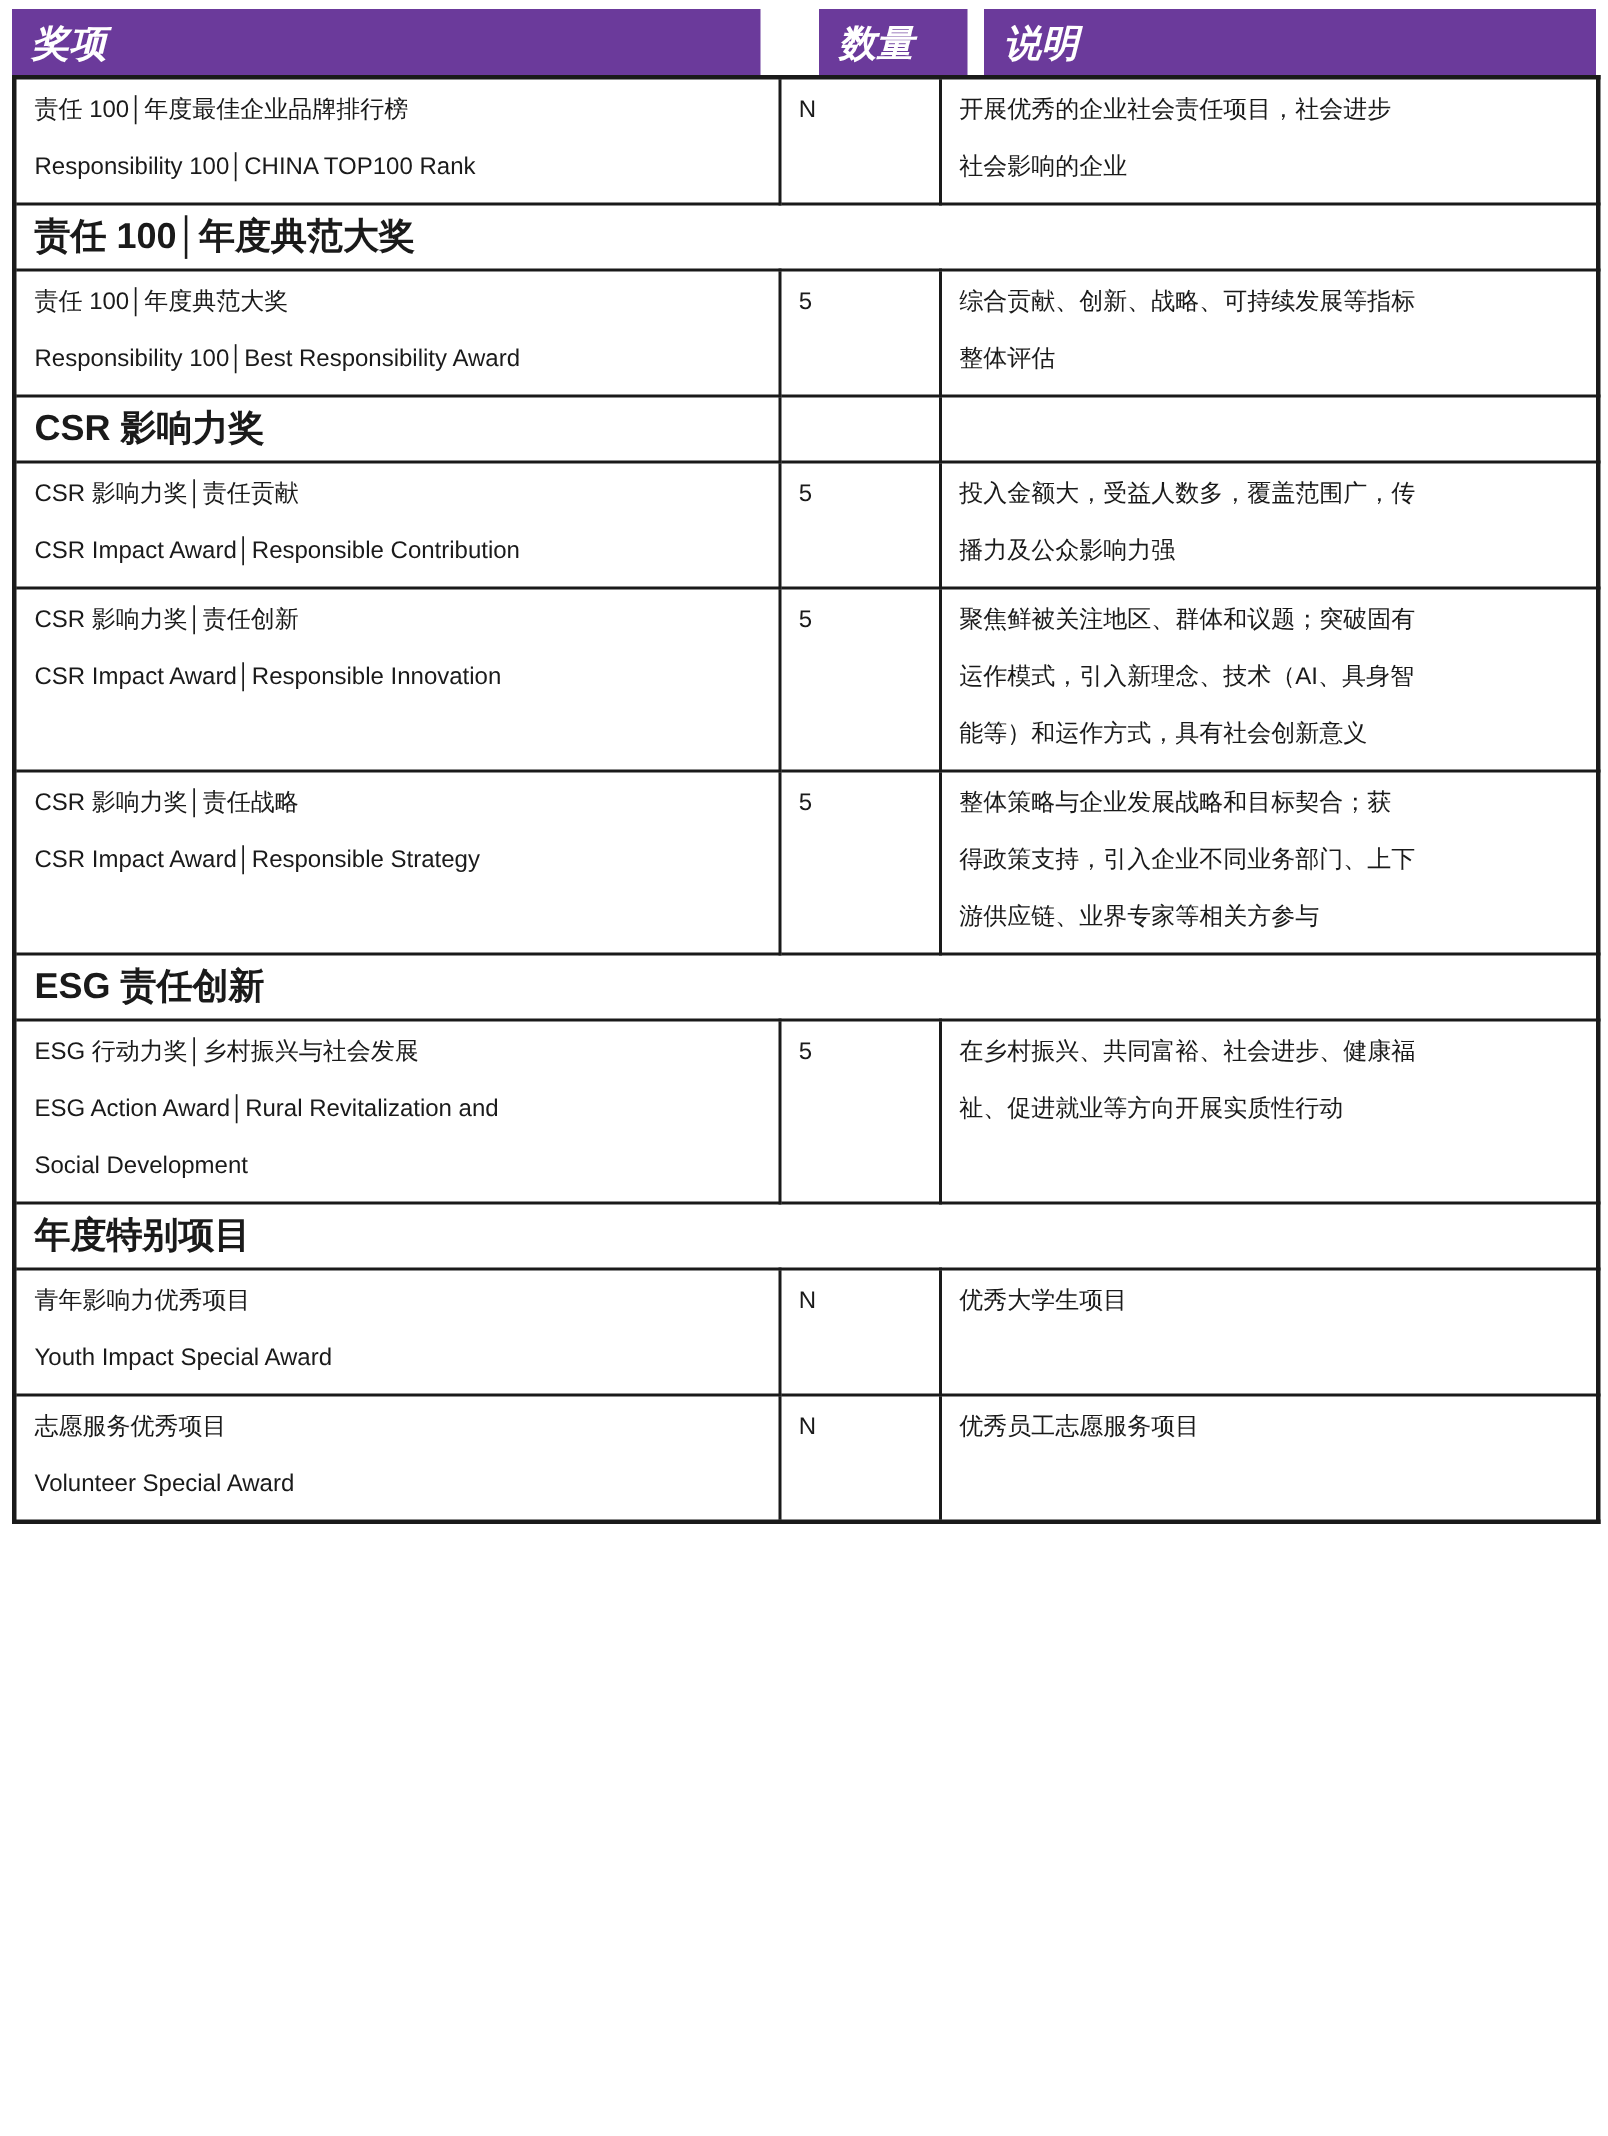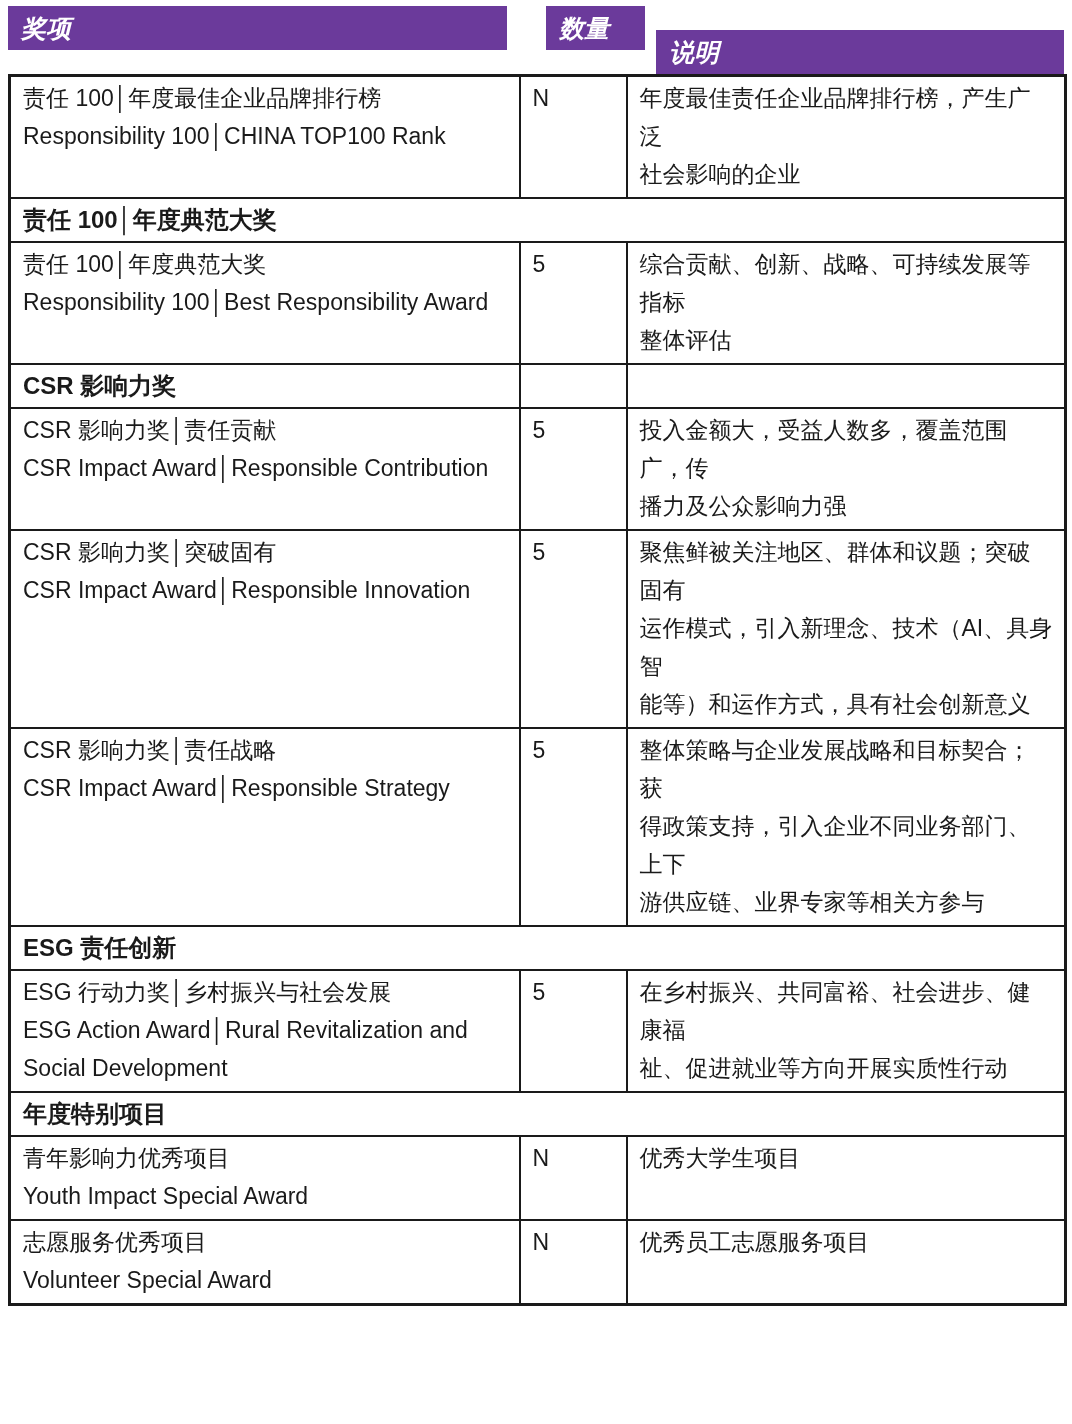--- a/index.html
+++ b/index.html
@@ -26,32 +26,32 @@
     font-size:25px;
     height:44px;
     display:flex;
     align-items:center;
     padding-left:13px;
     box-sizing:border-box;
     font-style:italic;
   }
   .hc1{width:499px;margin-right:11px;}
   .hc2{width:99px;margin-right:11px;margin-left:28px;}
-  .hc3{flex:1;margin-top:24px;}
+  .hc3{flex:1;}
   table.award-table{
     border-collapse:collapse;
     table-layout:fixed;
     width:1056px;
     margin:0 8px;
     border:3px solid var(--border);
   }
   .award-table td{
     border:2px solid var(--border);
     vertical-align:top;
-    font-size:23px;
+    font-size:16px;
     line-height:38px;
     padding:2px 11px 4px 12px;
     white-space:pre-line;
     overflow:hidden;
     box-sizing:border-box;
   }
   .award-table td.section{
     font-weight:bold;
     font-size:24px;
     padding-top:2px;
@@ -74,21 +74,21 @@
   <colgroup>
       <col style="width:510px">
       <col style="width:107px">
       <col style="width:439px">
     </colgroup>
   <tbody>
     <tr>
       <td class="award">责任 100│年度最佳企业品牌排行榜
 Responsibility 100│CHINA TOP100 Rank</td>
       <td class="qty">N</td>
-      <td class="desc">年度最佳责任企业品牌排行榜，产生广泛
+      <td class="desc">开展优秀的企业社会责任项目，社会进步
 社会影响的企业</td>
     </tr>
     <tr>
       <td class="section" colspan="3">责任 100│年度典范大奖</td>
     </tr>
     <tr>
       <td class="award">责任 100│年度典范大奖
 Responsibility 100│Best Responsibility Award</td>
       <td class="qty">5</td>
       <td class="desc">综合贡献、创新、战略、可持续发展等指标
@@ -100,21 +100,21 @@
       <td class="desc"></td>
     </tr>
     <tr>
       <td class="award">CSR 影响力奖│责任贡献
 CSR Impact Award│Responsible Contribution</td>
       <td class="qty">5</td>
       <td class="desc">投入金额大，受益人数多，覆盖范围广，传
 播力及公众影响力强</td>
     </tr>
     <tr>
-      <td class="award">CSR 影响力奖│突破固有
+      <td class="award">CSR 影响力奖│责任创新
 CSR Impact Award│Responsible Innovation</td>
       <td class="qty">5</td>
       <td class="desc">聚焦鲜被关注地区、群体和议题；突破固有
 运作模式，引入新理念、技术（AI、具身智
 能等）和运作方式，具有社会创新意义</td>
     </tr>
     <tr>
       <td class="award">CSR 影响力奖│责任战略
 CSR Impact Award│Responsible Strategy</td>
       <td class="qty">5</td>

